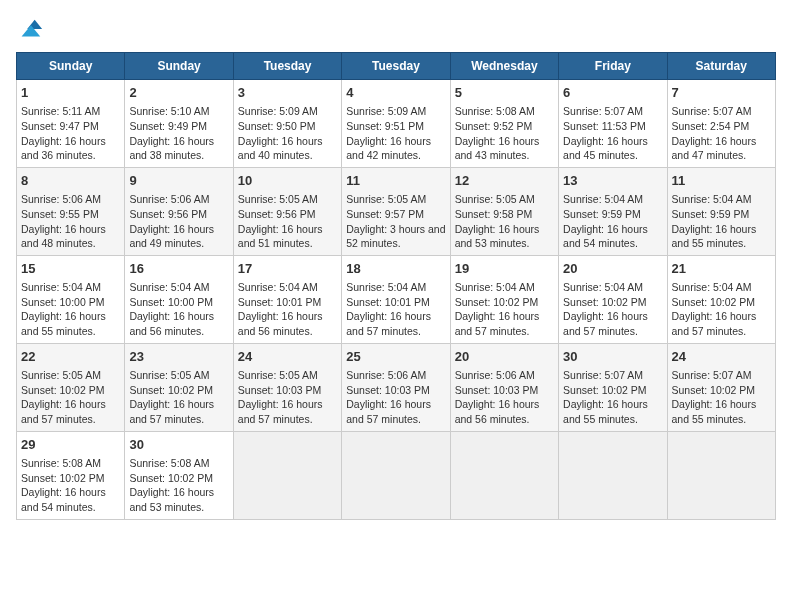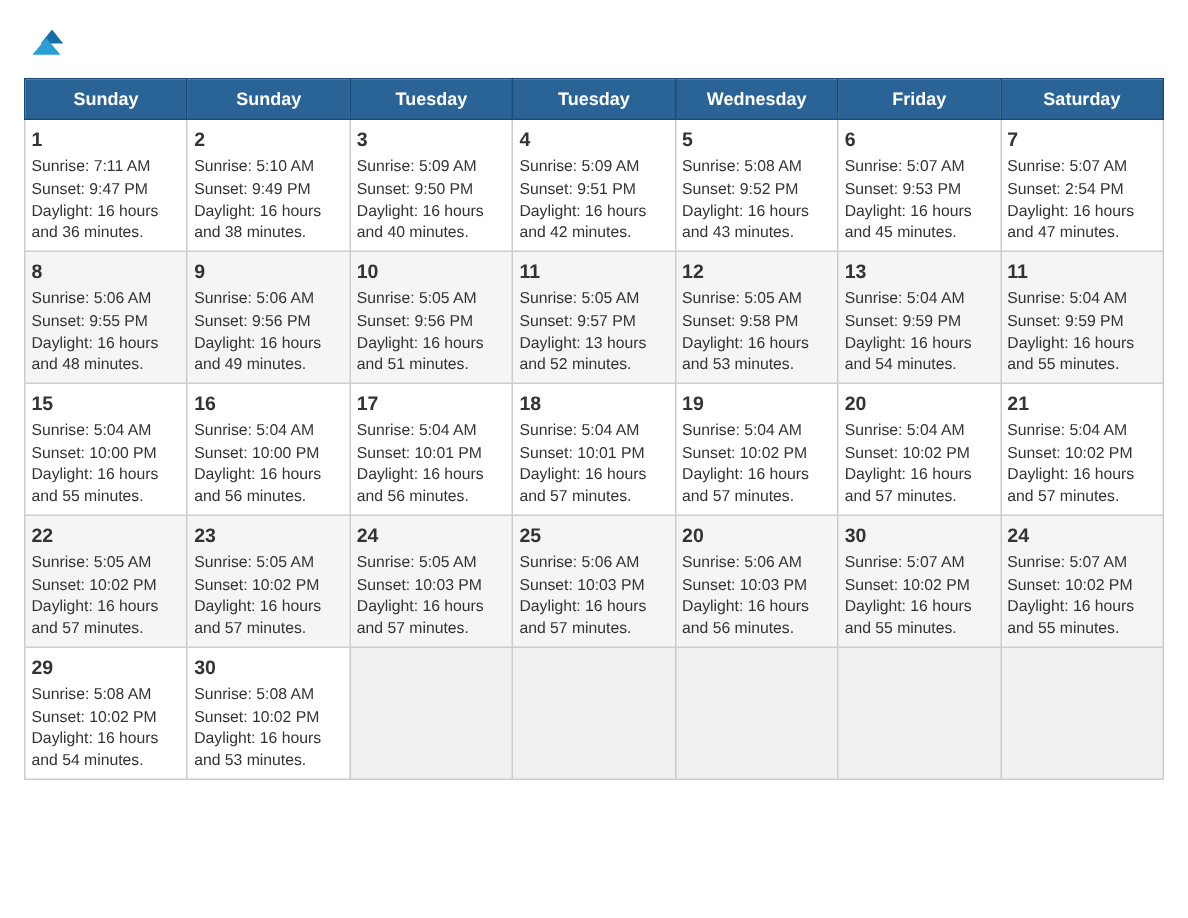--- a/index.html
+++ b/index.html
@@ -110,21 +110,21 @@
         <th>Tuesday</th>
         <th>Wednesday</th>
         <th>Friday</th>
         <th>Saturday</th>
       </tr>
   </thead>
   <tbody id="calendar-body">
   <tr>
         <td>
           <span class="day-num">1</span>
-          <div>Sunrise: 7:11 AM</div>
+          <div>Sunrise: 5:11 AM</div>
           <div>Sunset: 9:47 PM</div>
           <div>Daylight: 16 hours and 36 minutes.</div>
         </td>
         <td>
           <span class="day-num">2</span>
           <div>Sunrise: 5:10 AM</div>
           <div>Sunset: 9:49 PM</div>
           <div>Daylight: 16 hours and 38 minutes.</div>
         </td>
         <td>
@@ -141,21 +141,21 @@
         </td>
         <td>
           <span class="day-num">5</span>
           <div>Sunrise: 5:08 AM</div>
           <div>Sunset: 9:52 PM</div>
           <div>Daylight: 16 hours and 43 minutes.</div>
         </td>
         <td>
           <span class="day-num">6</span>
           <div>Sunrise: 5:07 AM</div>
-          <div>Sunset: 9:53 PM</div>
+          <div>Sunset: 11:53 PM</div>
           <div>Daylight: 16 hours and 45 minutes.</div>
         </td>
         <td>
           <span class="day-num">7</span>
           <div>Sunrise: 5:07 AM</div>
           <div>Sunset: 2:54 PM</div>
           <div>Daylight: 16 hours and 47 minutes.</div>
         </td>
       </tr>
       <tr>
@@ -174,21 +174,21 @@
         <td>
           <span class="day-num">10</span>
           <div>Sunrise: 5:05 AM</div>
           <div>Sunset: 9:56 PM</div>
           <div>Daylight: 16 hours and 51 minutes.</div>
         </td>
         <td>
           <span class="day-num">11</span>
           <div>Sunrise: 5:05 AM</div>
           <div>Sunset: 9:57 PM</div>
-          <div>Daylight: 13 hours and 52 minutes.</div>
+          <div>Daylight: 3 hours and 52 minutes.</div>
         </td>
         <td>
           <span class="day-num">12</span>
           <div>Sunrise: 5:05 AM</div>
           <div>Sunset: 9:58 PM</div>
           <div>Daylight: 16 hours and 53 minutes.</div>
         </td>
         <td>
           <span class="day-num">13</span>
           <div>Sunrise: 5:04 AM</div>

